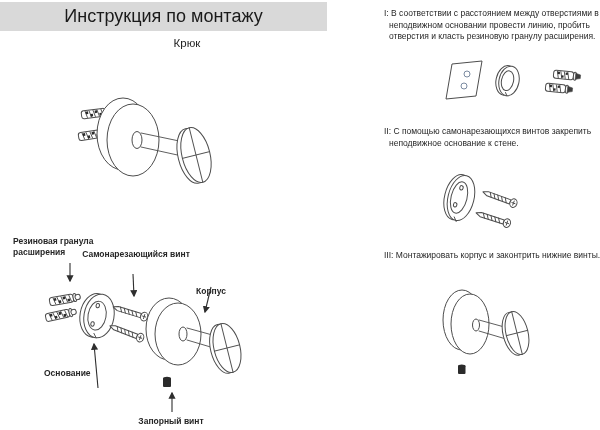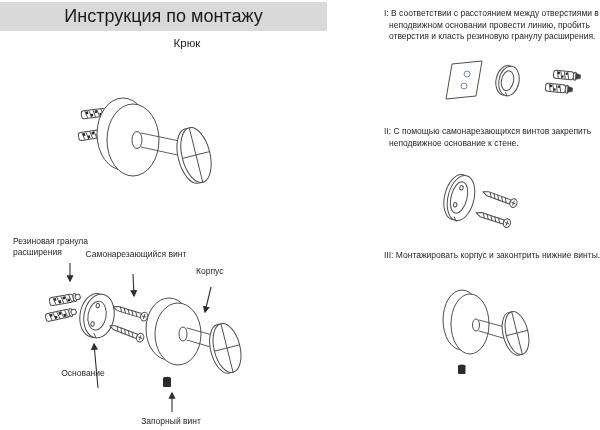--- a/index.html
+++ b/index.html
@@ -14,25 +14,25 @@
     font-size:18px;color:#1a1a1a;
   }
   .subtitle{left:0;top:37px;width:280px;text-align:center;font-size:11.5px;padding-left:47px;}
   .step{
     left:384px;width:214px;font-size:8.5px;line-height:1.38;
     padding-left:5px;text-indent:-5px;color:#262626;
   }
   .step1{top:8px;}
   .step2{top:126px;}
   .step3{top:250px;}
-  .plabel{font-size:8.5px;line-height:1.25;color:#262626;}
+  .plabel{font-size:8.5px;line-height:1.25;color:#262626;font-weight:bold;}
   .lab-rubber{left:13px;top:236px;width:90px;text-align:left;}
   .lab-selftap{left:80px;top:249px;width:112px;text-align:center;}
-  .lab-body{left:196px;top:266px;width:60px;text-align:left;}
-  .lab-base{left:44px;top:368px;width:78px;text-align:center;}
+  .lab-body{left:196px;top:286px;width:60px;text-align:left;}
+  .lab-base{left:44px;top:368px;width:78px;text-align:left;}
   .lab-locking{left:128px;top:416px;width:86px;text-align:center;}
   svg.fig{position:absolute;overflow:visible;}
   .wh{fill:#fff;stroke:var(--line,#4d4d4d);stroke-width:1;stroke-linejoin:round;}
   .wh2{fill:#fff;stroke:#7a8aa0;stroke-width:1;}
   .ln{fill:none;stroke:var(--line,#4d4d4d);stroke-width:0.9;stroke-linecap:round;}
   .ar{fill:none;stroke:#2e2e2e;stroke-width:1.1;}
   .dk{fill:#2b2b2b;stroke:none;}
   .dk2{fill:#3d3d3d;stroke:var(--line,#4d4d4d);stroke-width:0.6;}
 </style>
 </head>

